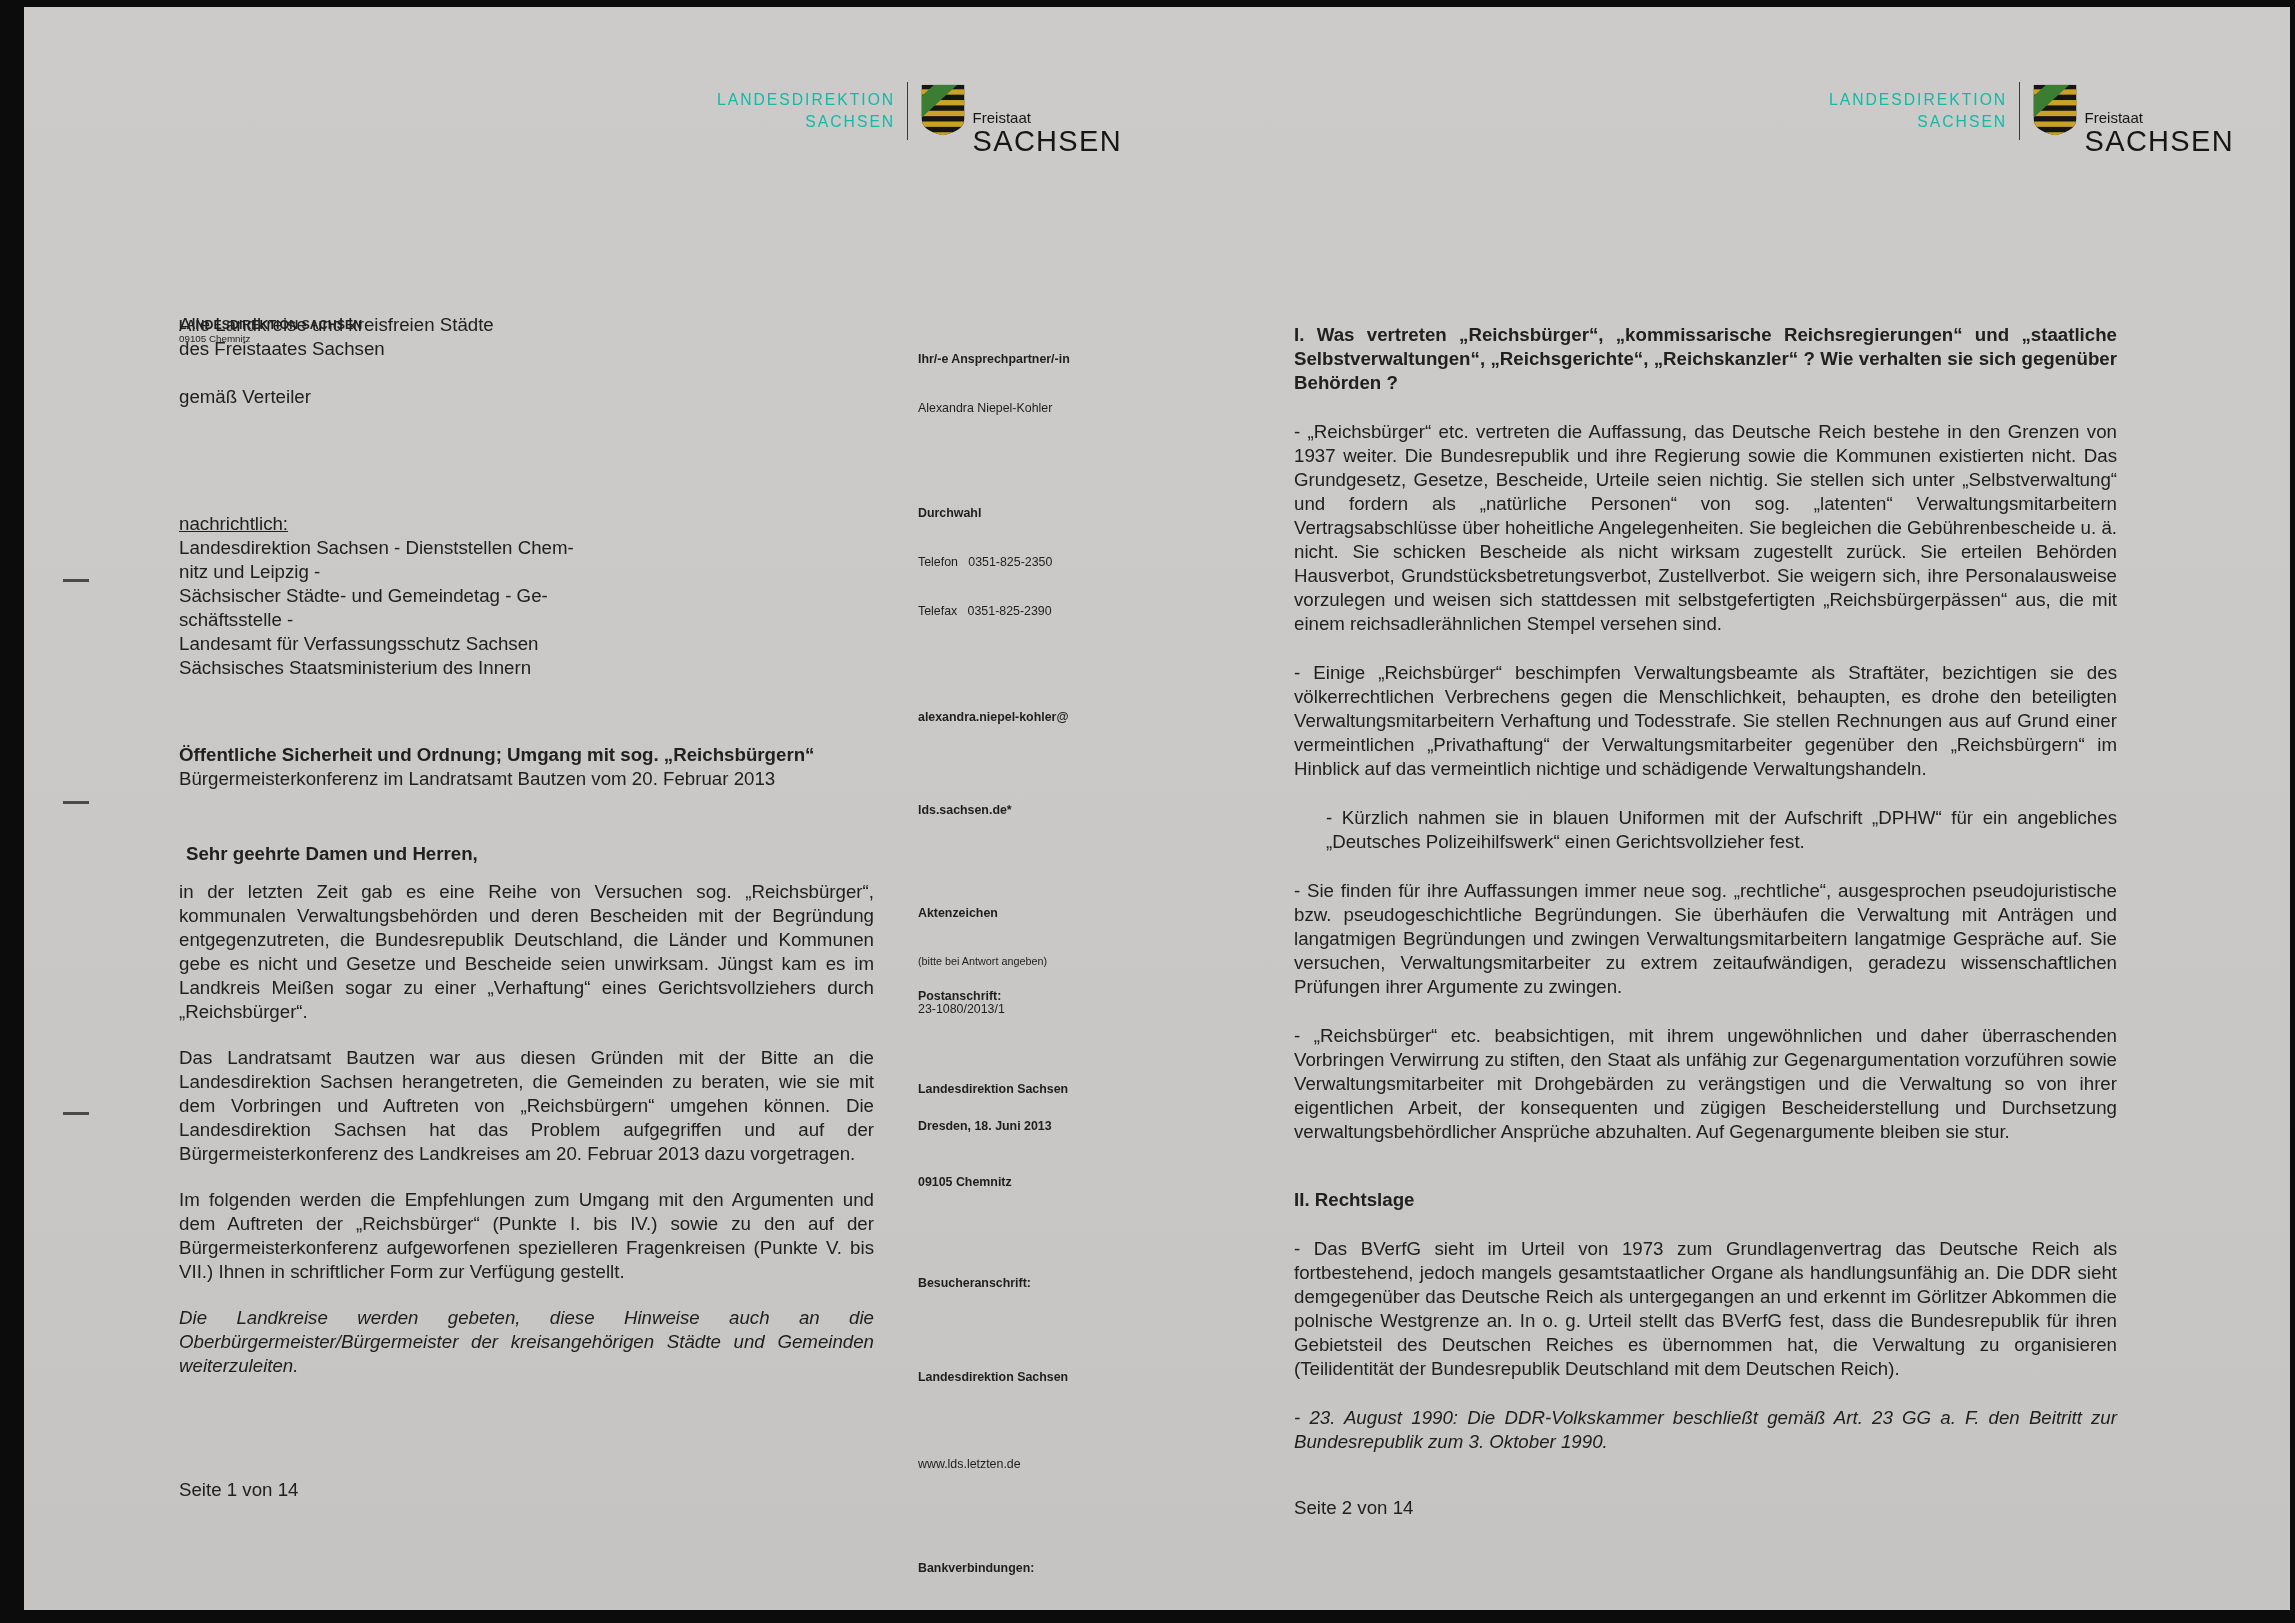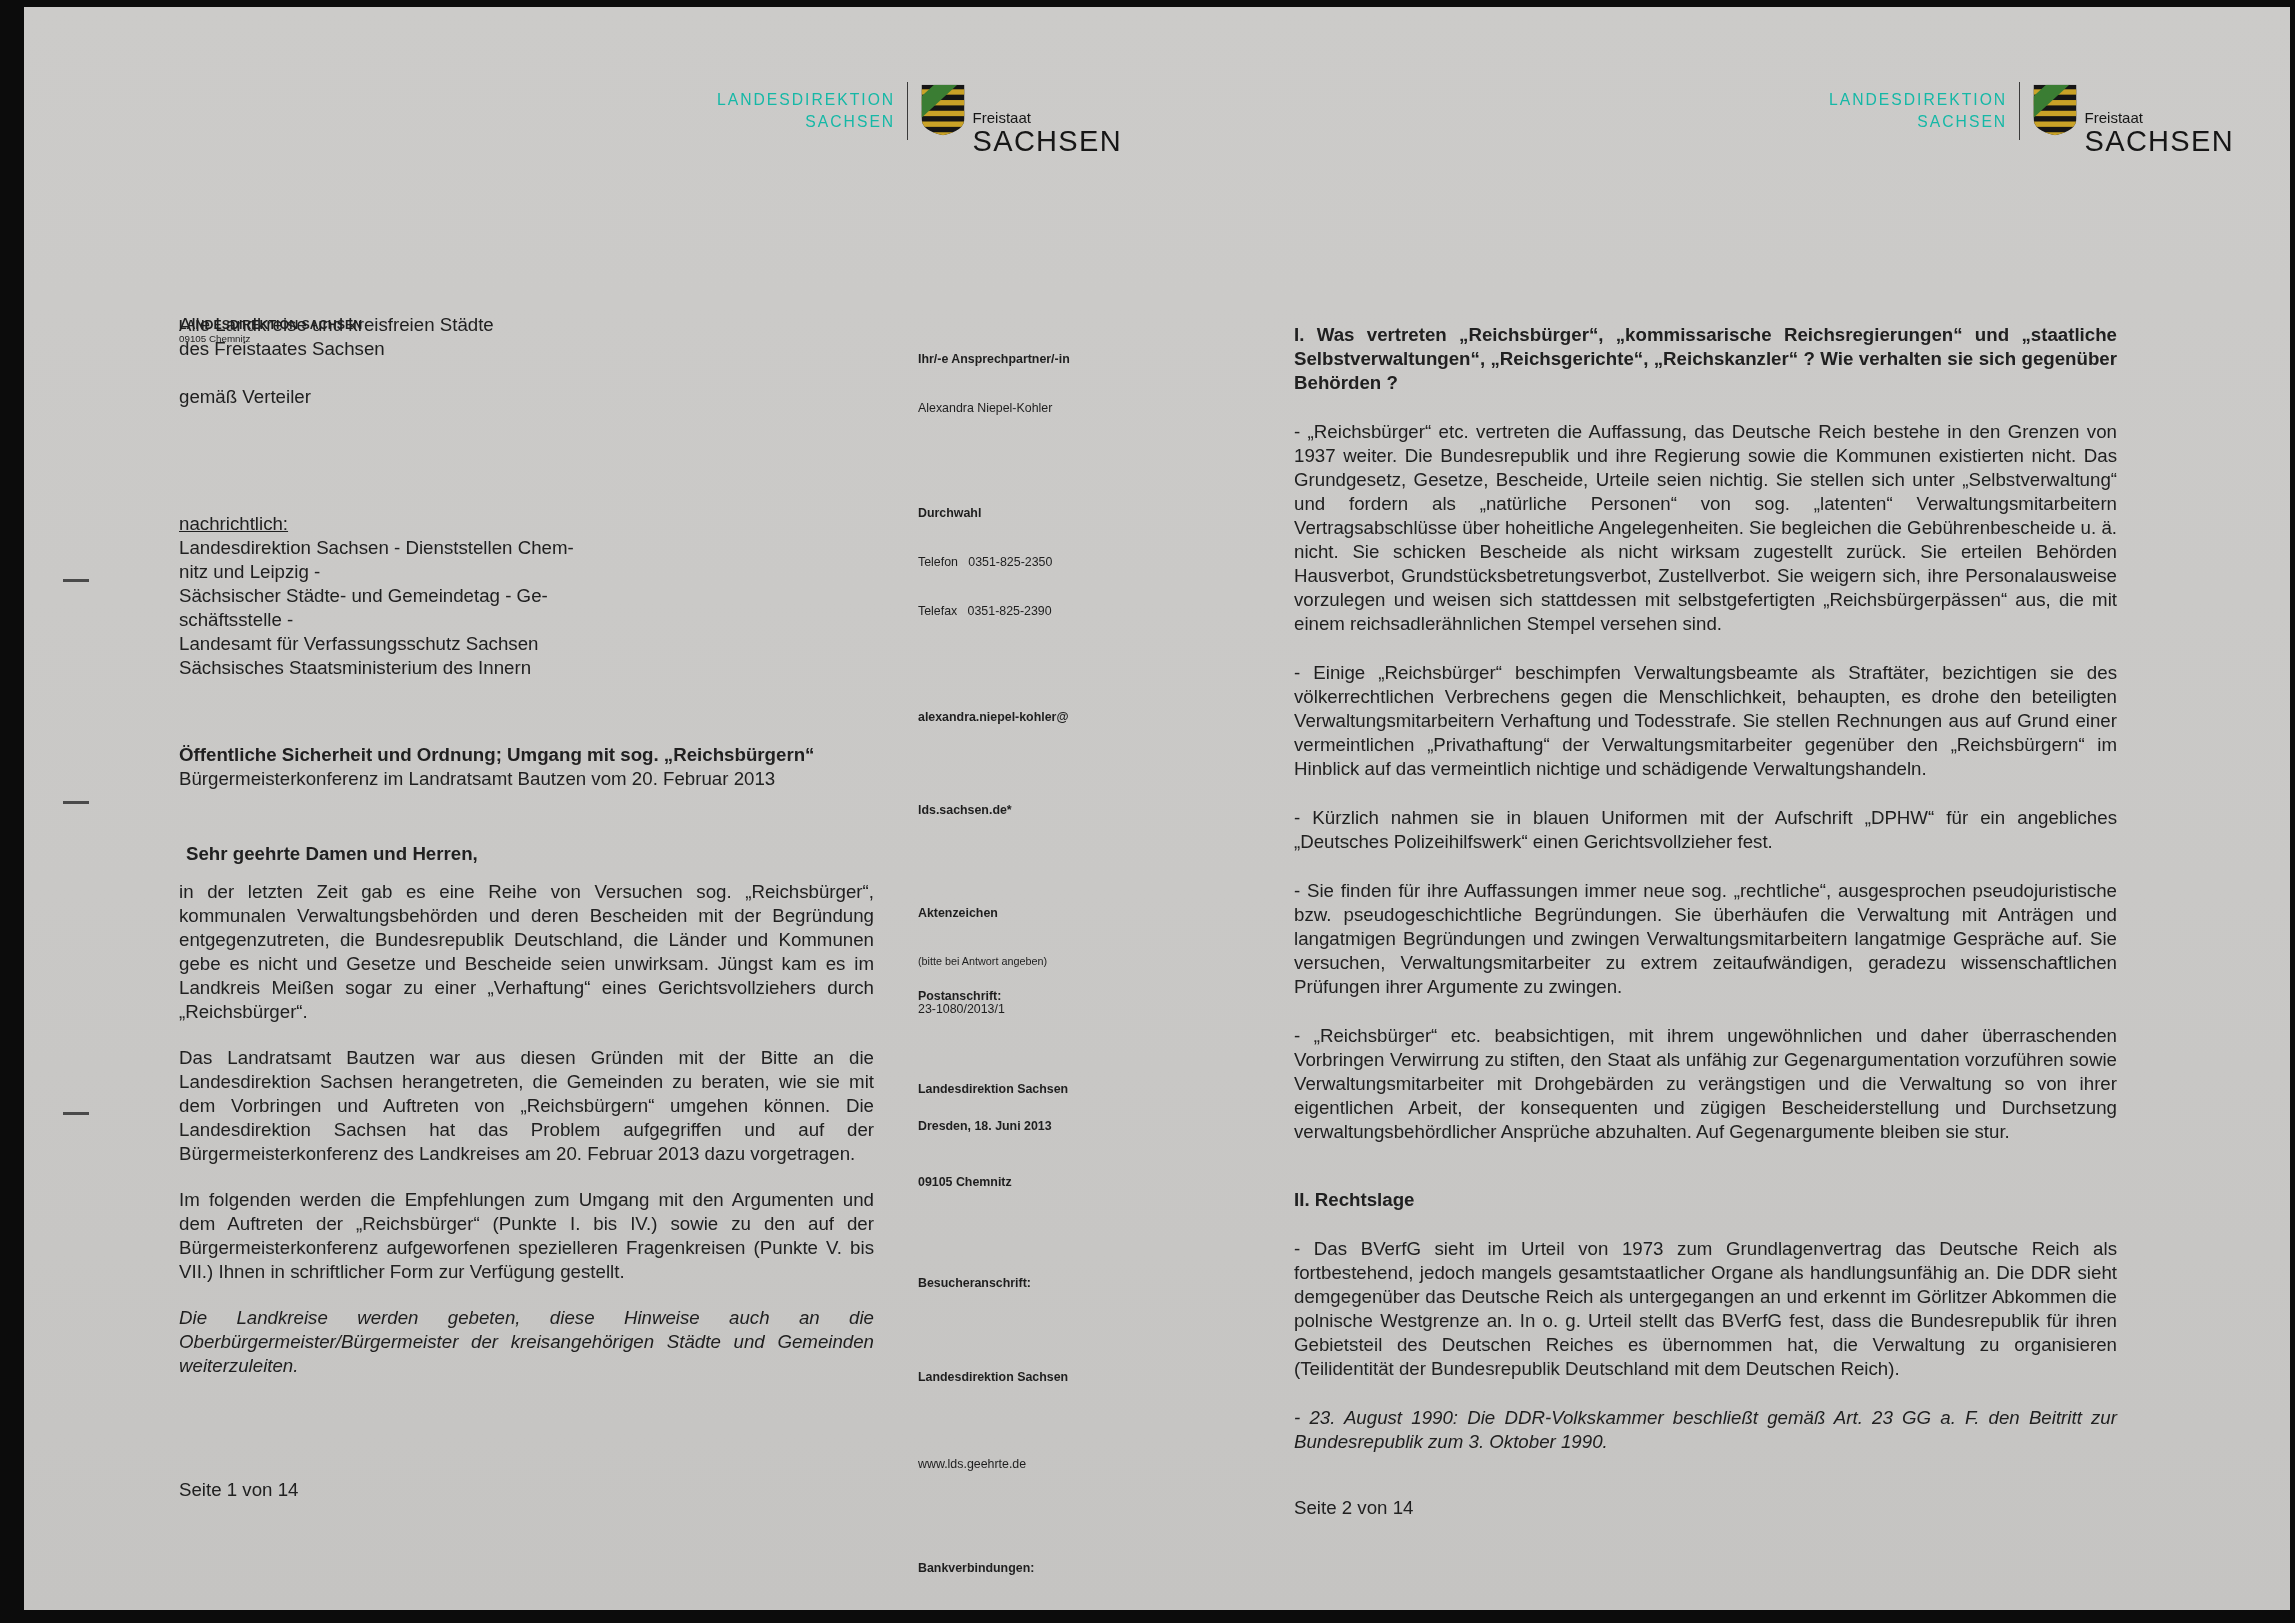--- a/index.html
+++ b/index.html
@@ -144,21 +144,21 @@
   <div class="mb36">23-1080/2013/1</div>
   <div class="b">Dresden, 18. Juni 2013</div>
 </div>
 
 <div class="abs info" style="left:918px; top:911px; width:216px;">
   <div class="b">Postanschrift:</div>
   <div class="b">Landesdirektion Sachsen</div>
   <div class="b mb12">09105 Chemnitz</div>
   <div class="b">Besucheranschrift:</div>
   <div class="b mb58">Landesdirektion Sachsen</div>
-  <div class="mb16">www.lds.geehrte.de</div>
+  <div class="mb16">www.lds.letzten.de</div>
   <div class="b mb16">Bankverbindungen:</div>
 
   <div class="b">IBAN</div>
   <div class="b">DE09 8505 0300 3155 8250 05</div>
   <div class="b mb8">BIC OSDD DE 81</div>
   <div>Kto.-Nr. 315 582 5005</div>
   <div>BLZ 850 503 00</div>
   <div>Ostsächsische Sparkasse</div>
   
 
@@ -204,21 +204,21 @@
       <div class="lh-freistaat">Freistaat</div>
       <div class="lh-sachsen">SACHSEN</div>
     </div>
   </div>
 </div>
 
 <div class="abs t" style="left:1294px; top:279px; width:823px;">
   <div class="b just para" style="margin-bottom:25px;">I. Was vertreten „Reichsbürger“, „kommissarische Reichsregierungen“ und „staatliche Selbstverwaltungen“, „Reichsgerichte“, „Reichskanzler“ ? Wie verhalten sie sich gegenüber Behörden ?</div>
   <div class="para just" style="margin-bottom:25px;">- „Reichsbürger“ etc. vertreten die Auffassung, das Deutsche Reich bestehe in den Grenzen von 1937 weiter. Die Bundesrepublik und ihre Regierung sowie die Kommunen existierten nicht. Das Grundgesetz, Gesetze, Bescheide, Urteile seien nichtig. Sie stellen sich unter „Selbstverwaltung“ und fordern als „natürliche Personen“ von sog. „latenten“ Verwaltungsmitarbeitern Vertragsabschlüsse über hoheitliche Angelegenheiten. Sie begleichen die Gebührenbescheide u. ä. nicht. Sie schicken Bescheide als nicht wirksam zugestellt zurück. Sie erteilen Behörden Hausverbot, Grundstücksbetretungsverbot, Zustellverbot. Sie weigern sich, ihre Personalausweise vorzulegen und weisen sich stattdessen mit selbstgefertigten „Reichsbürgerpässen“ aus, die mit einem reichsadlerähnlichen Stempel versehen sind.</div>
   <div class="para just" style="margin-bottom:25px;">- Einige „Reichsbürger“ beschimpfen Verwaltungsbeamte als Straftäter, bezichtigen sie des völkerrechtlichen Verbrechens gegen die Menschlichkeit, behaupten, es drohe den beteiligten Verwaltungsmitarbeitern Verhaftung und Todesstrafe. Sie stellen Rechnungen aus auf Grund einer vermeintlichen „Privathaftung“ der Verwaltungsmitarbeiter gegenüber den „Reichsbürgern“ im Hinblick auf das vermeintlich nichtige und schädigende Verwaltungshandeln.</div>
-  <div class="para just" style="margin-bottom:25px;">- Kürzlich nahmen sie in blauen Uniformen mit der Aufschrift „DPHW“ für ein angebliches „Deutsches Polizeihilfswerk“ einen Gerichtsvollzieher fest.</div>
+  <div class="para just" style="margin-bottom:25px;margin-left:32px;">- Kürzlich nahmen sie in blauen Uniformen mit der Aufschrift „DPHW“ für ein angebliches „Deutsches Polizeihilfswerk“ einen Gerichtsvollzieher fest.</div>
   <div class="para just" style="margin-bottom:25px;">- Sie finden für ihre Auffassungen immer neue sog. „rechtliche“, ausgesprochen pseudojuristische bzw. pseudogeschichtliche Begründungen. Sie überhäufen die Verwaltung mit Anträgen und langatmigen Begründungen und zwingen Verwaltungsmitarbeitern langatmige Gespräche auf. Sie versuchen, Verwaltungsmitarbeiter zu extrem zeitaufwändigen, geradezu wissenschaftlichen Prüfungen ihrer Argumente zu zwingen.</div>
   <div class="para just" style="margin-bottom:25px;">- „Reichsbürger“ etc. beabsichtigen, mit ihrem ungewöhnlichen und daher überraschenden Vorbringen Verwirrung zu stiften, den Staat als unfähig zur Gegenargumentation vorzuführen sowie Verwaltungsmitarbeiter mit Drohgebärden zu verängstigen und die Verwaltung so von ihrer eigentlichen Arbeit, der konsequenten und zügigen Bescheiderstellung und Durchsetzung verwaltungsbehördlicher Ansprüche abzuhalten. Auf Gegenargumente bleiben sie stur.</div>
   <div class="b para" style="margin-bottom:25px;">II. Rechtslage</div>
   <div class="para just" style="margin-bottom:25px;">- Das BVerfG sieht im Urteil von 1973 zum Grundlagenvertrag das Deutsche Reich als fortbestehend, jedoch mangels gesamtstaatlicher Organe als handlungsunfähig an. Die DDR sieht demgegenüber das Deutsche Reich als untergegangen an und erkennt im Görlitzer Abkommen die polnische Westgrenze an. In o. g. Urteil stellt das BVerfG fest, dass die Bundesrepublik für ihren Gebietsteil des Deutschen Reiches es übernommen hat, die Verwaltung zu organisieren (Teilidentität der Bundesrepublik Deutschland mit dem Deutschen Reich).</div>
   <div class="para just">- 23. August 1990: Die DDR-Volkskammer beschließt gemäß Art. 23 GG a. F. den Beitritt zur Bundesrepublik zum 3. Oktober 1990.</div>
 </div>
 
 <div class="abs t" style="left:1294px; top:1496px;">Seite 2 von 14</div>
 
 

